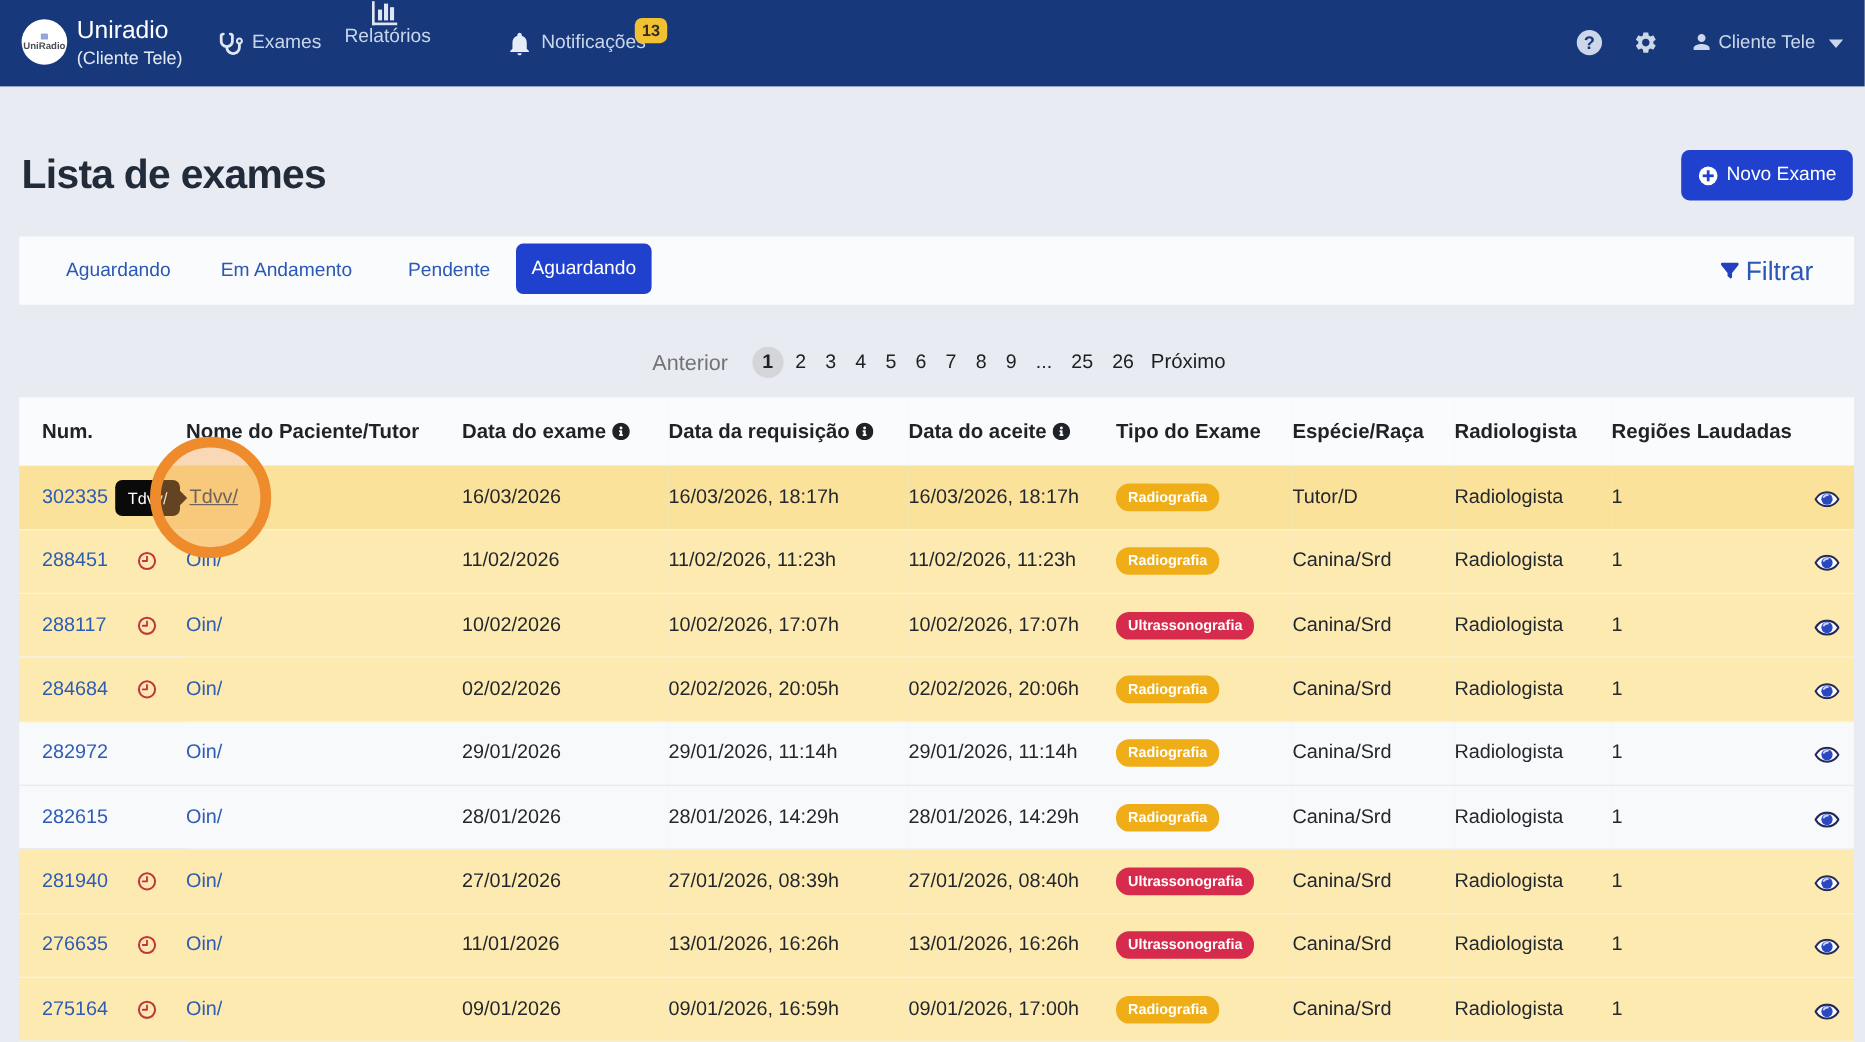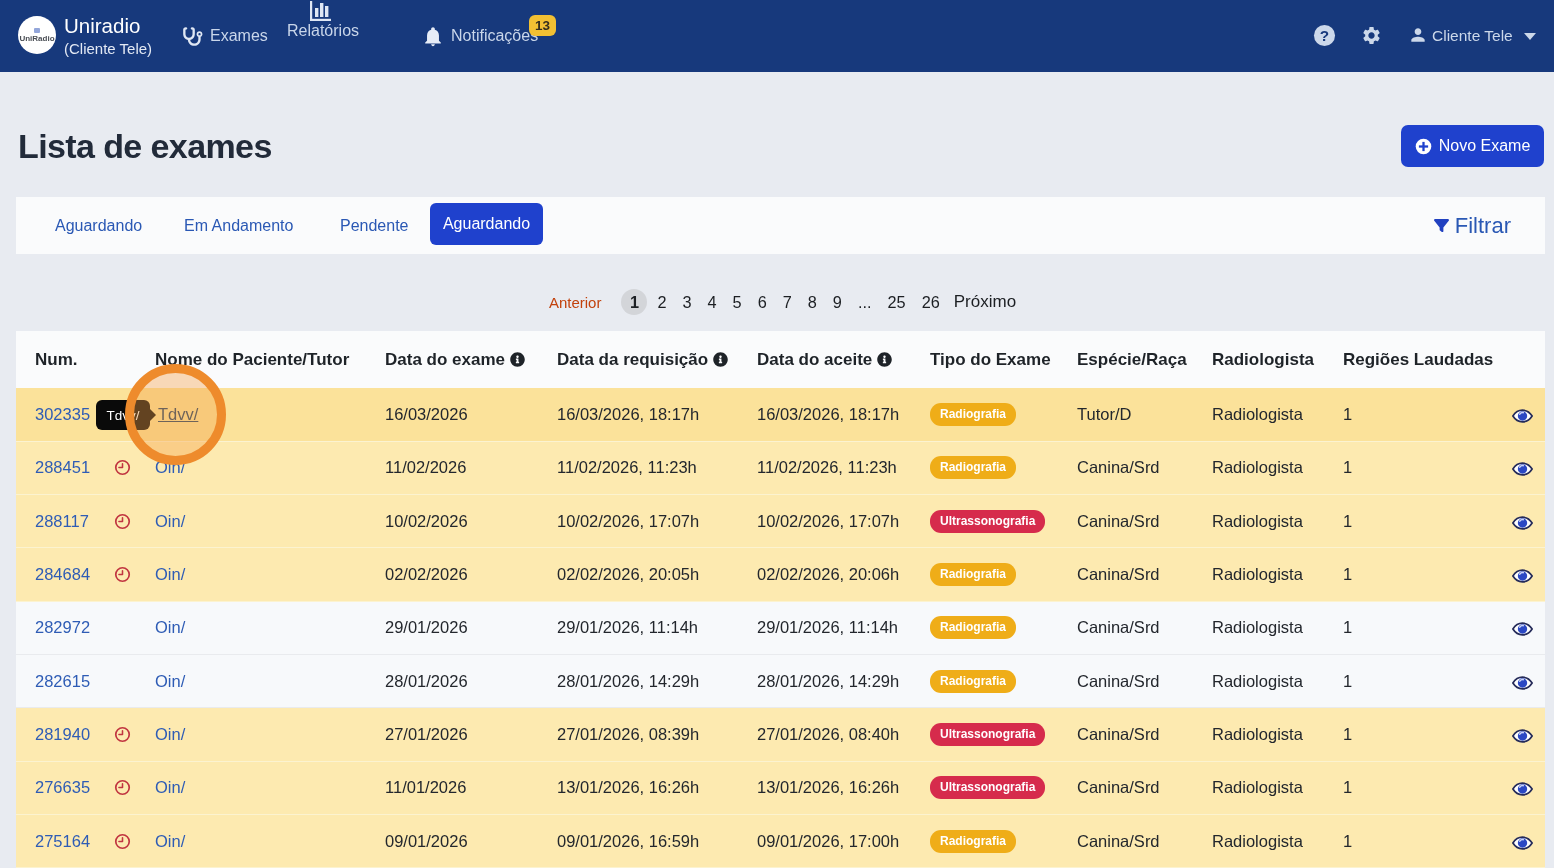--- a/index.html
+++ b/index.html
@@ -41,21 +41,21 @@
   .t1 { left:39px; } .t2 { left:168px; } .t3 { left:324px; }
   .tab-active { position:absolute; left:414px; top:6px; width:113px; height:42px; background:#1f41cd; border-radius:6px;
     color:#fff; font-size:16px; display:flex; align-items:center; justify-content:center; }
   .filtrar { position:absolute; right:34px; top:0; height:57px; display:flex; align-items:center; color:#2a58b4; font-size:22px; }
   .filtrar svg { margin-right:6px; }
 
   
   .pager { position:absolute; left:22px; top:289px; width:1529px; display:flex; justify-content:center; align-items:center;
     font-size:16.3px; color:#1c1f23; }
   .pager span { padding:0 8px; }
-  .pg-prev { color:#c2410c; padding:0 8px 0 0 !important; font-size:15px; }
+  .pg-prev { color:#737373; padding:0 8px 0 0 !important; font-size:18px; }
   .pg-next { padding-left:6px !important; font-size:17px; }
   .pg-cur { background:#d3d5d9; font-weight:bold; width:26px; height:26px; border-radius:50%; display:flex;
     align-items:center; justify-content:center; padding:0 !important; margin:0 2px 0 12px; }
 
   
   table { position:absolute; left:16px; top:331px; width:1529px; border-collapse:collapse; table-layout:fixed; font-size:16.5px; }
   thead tr { height:57px; background:#fafbfc; }
   th { text-align:left; font-weight:bold; color:#1e2328; font-size:17px; padding:0; vertical-align:middle; }
   th.c1 { padding-left:19px; }
   td { padding:0; vertical-align:middle; color:#23272d; }

